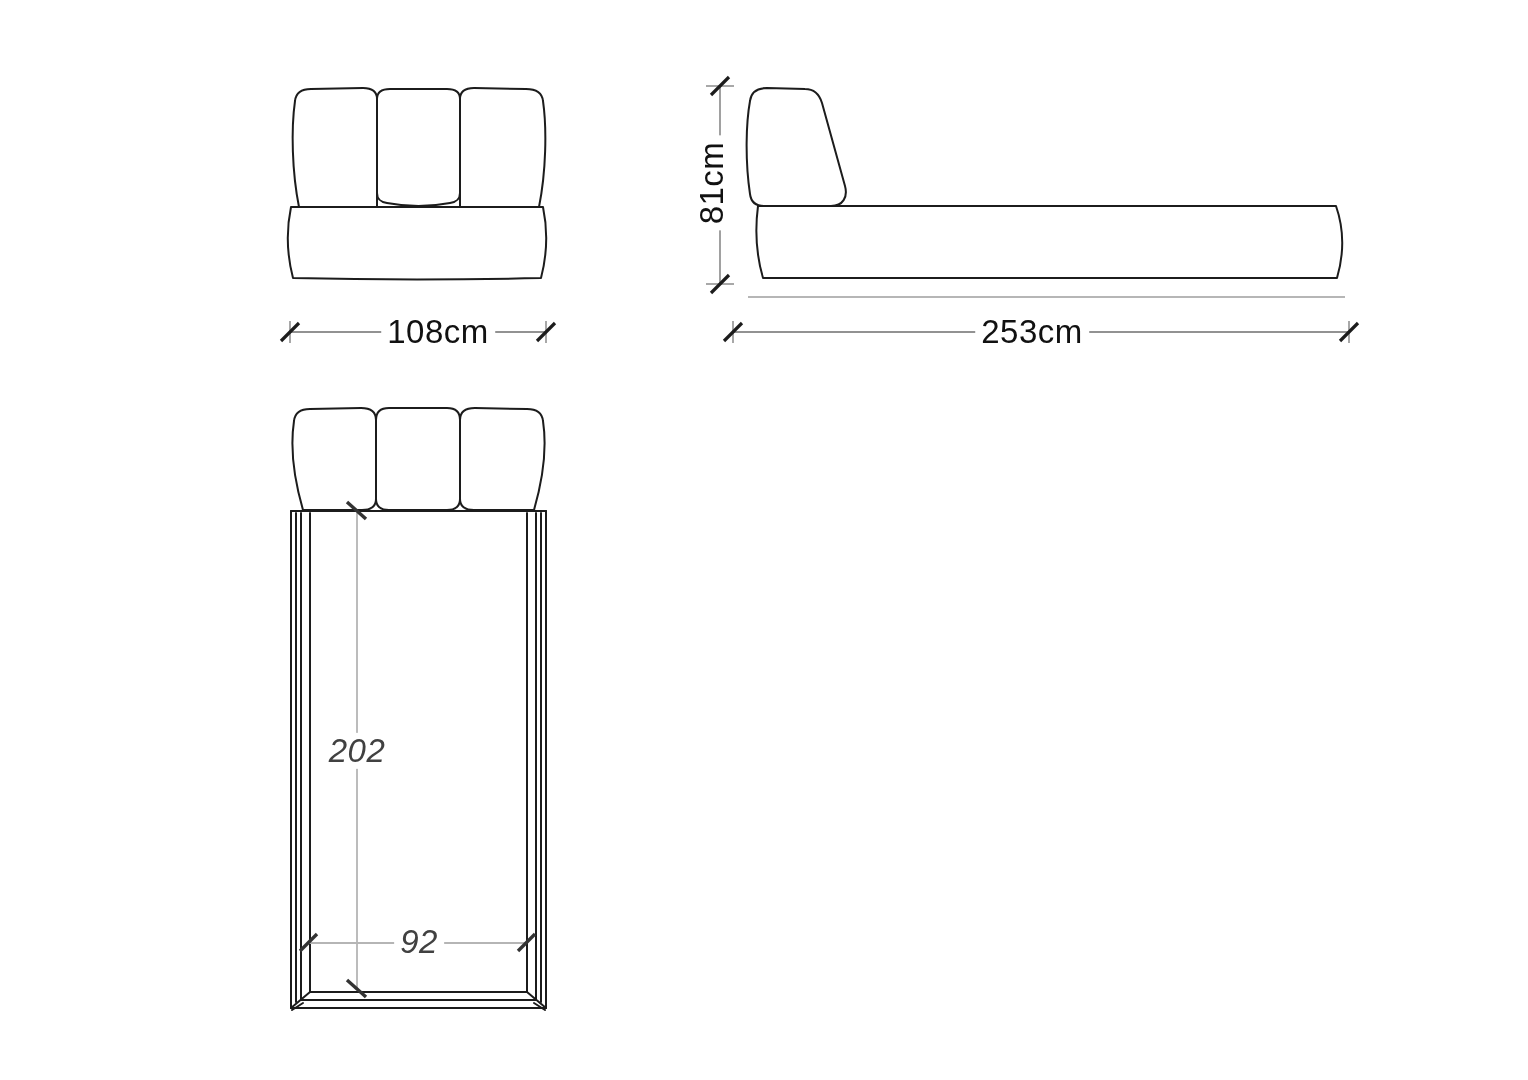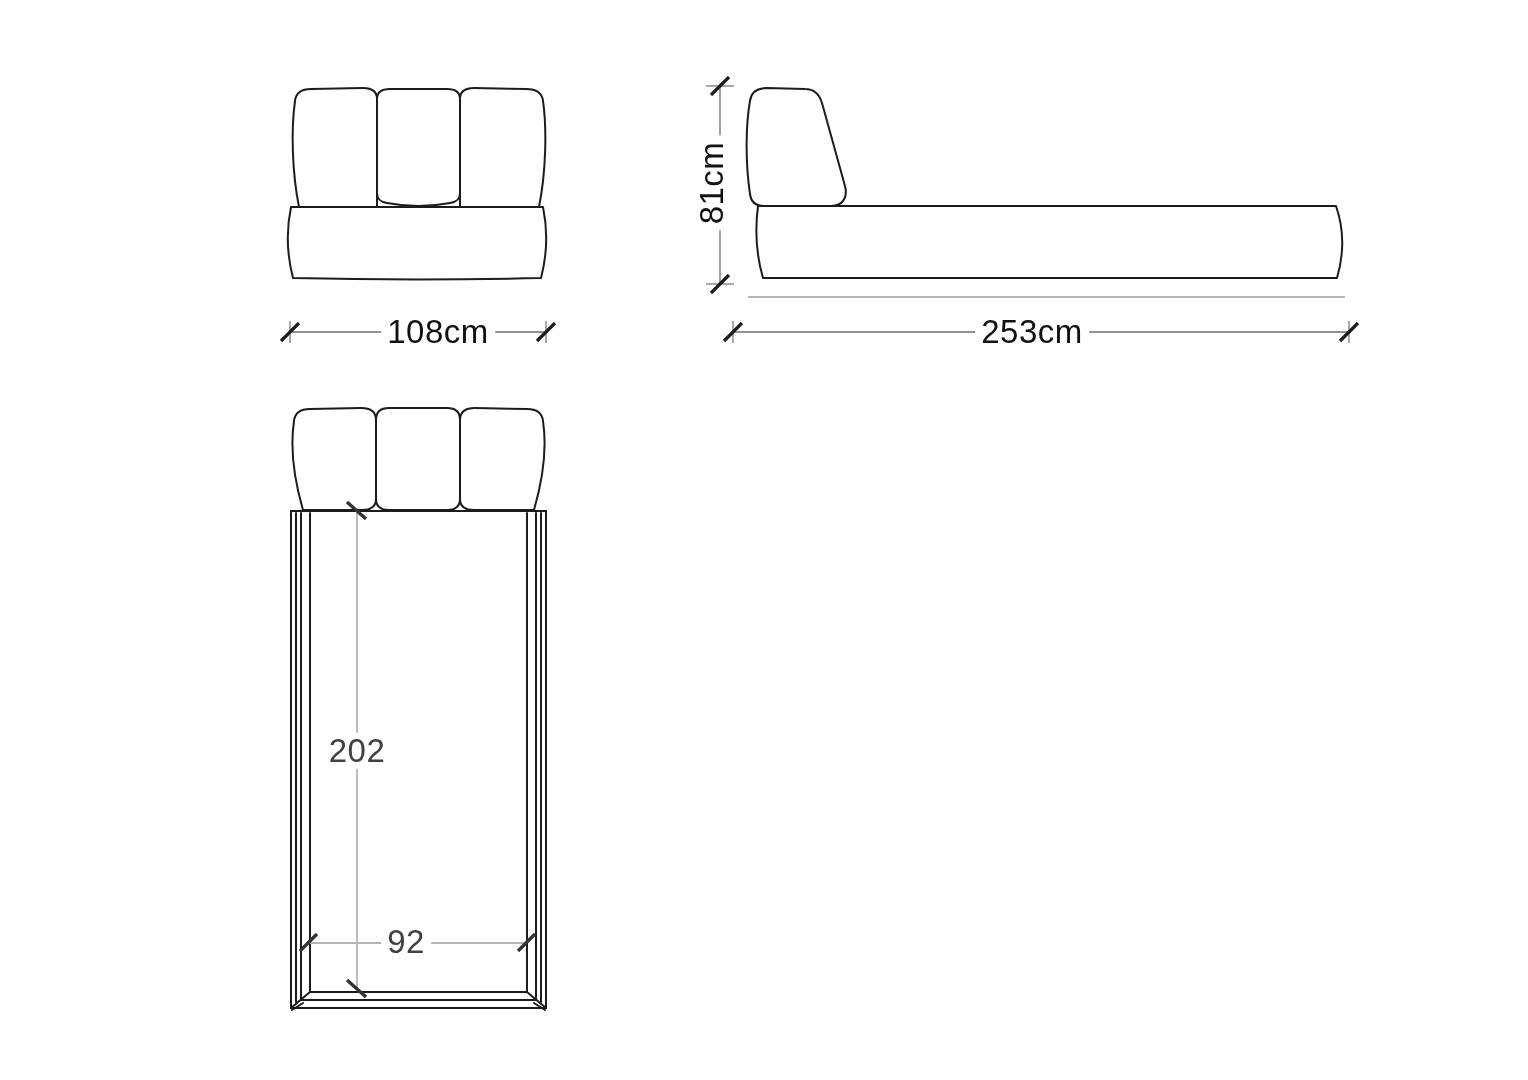--- a/index.html
+++ b/index.html
@@ -85,20 +85,21 @@
     background: var(--background);
     padding: 0 6px;
     white-space: nowrap;
     letter-spacing: 0.5px;
   }
   .dim-label.rotated {
     transform: translate(-50%, -50%) rotate(-90deg);
   }
   .dim-label.plan {
     color: var(--plan_label_color);
+    font-style: italic;
   }
 </style>
 </head>
 <body>
 
 <div class="canvas">
 
   <svg width="1528" height="1080" viewBox="0 0 1528 1080">
 
     <g>
@@ -178,15 +179,15 @@
   </svg>
 
   <div class="dim-label" style="left:438px; top:332px;">108cm</div>
 
   <div class="dim-label rotated" style="left:712px; top:183px;">81cm</div>
 
   <div class="dim-label" style="left:1032px; top:332px;">253cm</div>
 
   <div class="dim-label plan" style="left:357px; top:751px;">202</div>
 
-  <div class="dim-label plan" style="left:406px; top:942px;">92</div>
+  <div class="dim-label plan" style="left:419px; top:942px;">92</div>
 
 </div>
 
 </body></html>

